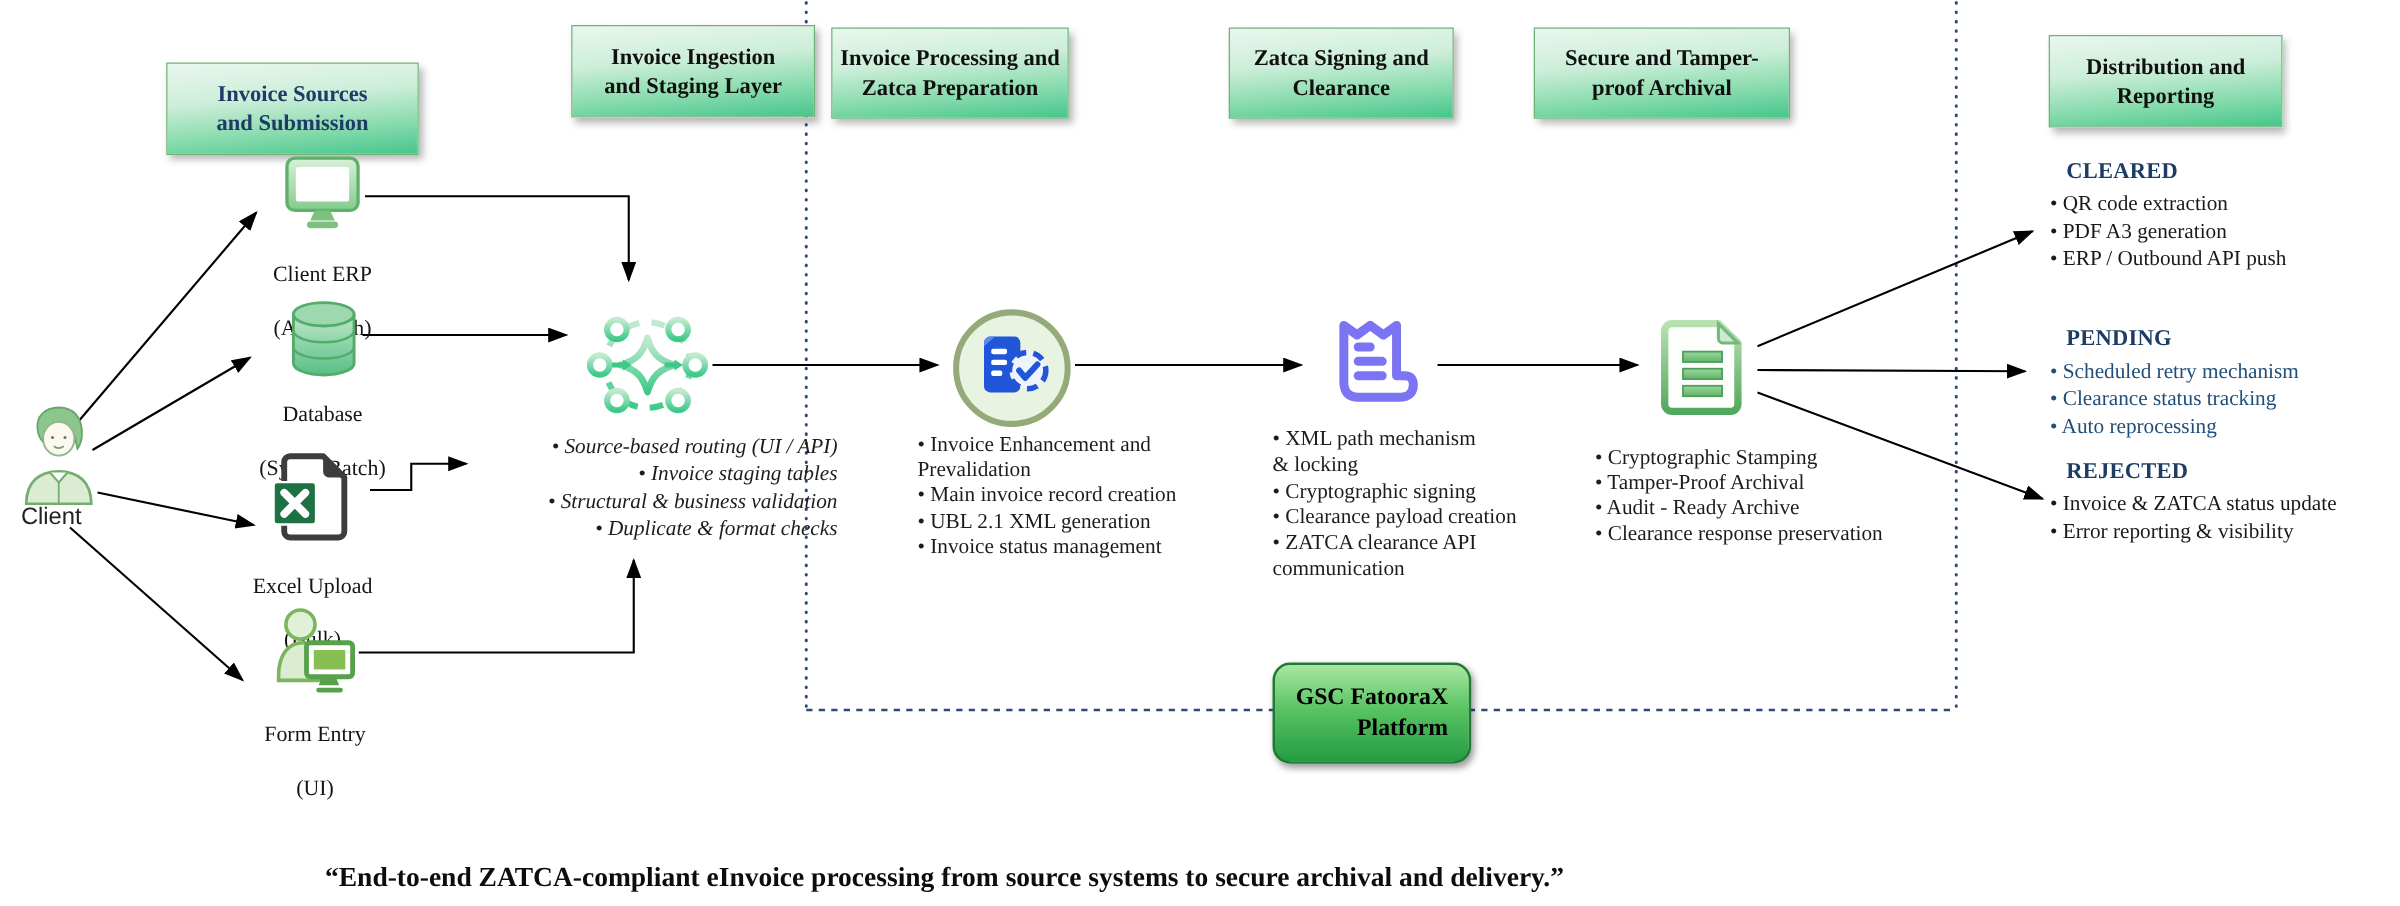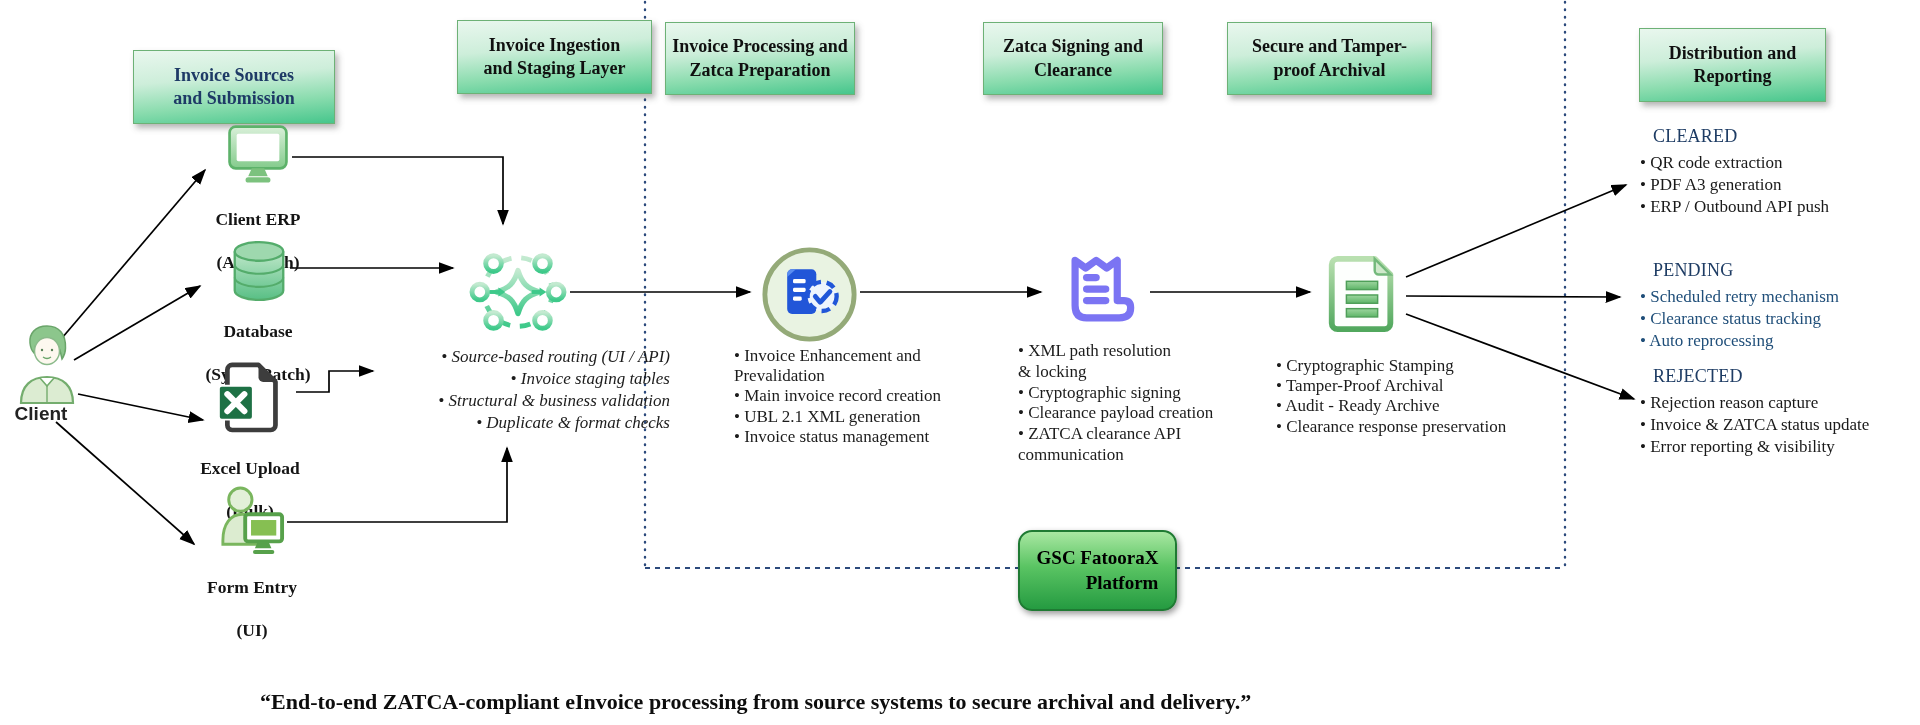--- a/index.html
+++ b/index.html
@@ -8,33 +8,33 @@
   
   .stage{
     position:absolute;display:flex;align-items:center;justify-content:center;text-align:center;
     font-weight:bold;font-size:18px;line-height:1.28;white-space:pre-line;
     background:linear-gradient(175deg,#e9f7ee 0%,#cdeeda 38%,#8adcae 70%,#46c68c 100%);
     border:1px solid #6db176;box-shadow:3px 4px 6px rgba(90,90,90,.45);
   }
   .stage.navy{color:#1e3a66;margin-top:30px;}
   .stage.black{color:#101010;}
   
-  .lbl{position:absolute;text-align:center;font-size:17.5px;line-height:1.22;color:#141414;white-space:pre-line;font-weight:bold;}
+  .lbl{position:absolute;text-align:center;font-size:17.5px;line-height:1.22;color:#141414;white-space:pre-line;}
   .client-lbl{font-family:"Liberation Sans",sans-serif;font-size:19px;color:#222;}
   
   .bullets{position:absolute;font-size:17px;color:#1c1c1c;}
   .bullets div{white-space:pre;}
   .bul-center{text-align:right;font-style:italic;}
   .bul-center div{white-space:pre;}
   .lh22 div{line-height:22px;}
   .lh20 div{line-height:20.2px;}
   .lh21 div{line-height:20.8px;}
   
   .outcome{position:absolute;font-size:17px;}
-  .outcome .oh{font-weight:normal;font-size:18px;color:#1e3c64;margin-left:13px;margin-bottom:5px;letter-spacing:.2px;}
+  .outcome .oh{font-weight:bold;font-size:18px;color:#1e3c64;margin-left:13px;margin-bottom:5px;letter-spacing:.2px;}
   .outcome .oi{line-height:22px;white-space:pre;color:#191919;}
   .outcome.pending .oi{color:#1f4e79;}
   
   .platform{
     position:absolute;display:flex;align-items:center;justify-content:center;text-align:right;
     font-weight:bold;font-size:19px;line-height:1.3;color:#000;white-space:pre-line;
     background:linear-gradient(180deg,#a9e7a2 0%,#5ac463 45%,#259b41 100%);
     border:2px solid #1f7a33;border-radius:14px;box-shadow:2px 3px 6px rgba(0,0,0,.4);
   }
   .tagline{position:absolute;font-weight:bold;font-size:22px;color:#0d0d0d;margin-top:21px;}
@@ -208,21 +208,21 @@
 
   <svg class="icon" style="left:1054px;top:242px;" width="92" height="98" viewBox="0 0 96 96">
     <g fill="none" stroke="#7b74f3" stroke-width="7.5" stroke-linejoin="round" stroke-linecap="round">
       <path d="M22 16 L33 24 L44 16 L55 24 L66 16 V58 H73 Q80 58 80 65.5 Q80 76 68 76 H34 Q22 76 22 63 Z"></path>
       <path d="M34 34 h10"></path>
       <path d="M34 46 h20"></path>
       <path d="M34 58 h20"></path>
     </g>
   </svg>
   <div class="bullets lh21" style="left:1018px;top:341px;width:260px;">
-    <div>• XML path resolution</div>
+    <div>• XML path mechanism</div>
     <div>&amp; locking</div>
     <div>• Cryptographic signing</div>
     <div>• Clearance payload creation</div>
     <div>• ZATCA clearance API</div>
     <div>communication</div>
   </div>
 
   <svg class="icon" style="left:1322px;top:251px;" width="82" height="86" viewBox="0 0 84 84">
     <defs>
       <linearGradient id="garc" x1="0" y1="0" x2="0" y2="1">
@@ -254,21 +254,20 @@
     <div class="oi">• ERP / Outbound API push</div>
   </div>
   <div class="outcome pending" style="left:1640px;top:260px;width:280px;">
     <div class="oh">PENDING</div>
     <div class="oi">• Scheduled retry mechanism</div>
     <div class="oi">• Clearance status tracking</div>
     <div class="oi">• Auto reprocessing</div>
   </div>
   <div class="outcome" style="left:1640px;top:366px;width:280px;">
     <div class="oh">REJECTED</div>
-    <div class="oi">• Rejection reason capture</div>
     <div class="oi">• Invoice &amp; ZATCA status update</div>
     <div class="oi">• Error reporting &amp; visibility</div>
   </div>
 
   <div class="platform" style="left:1018px;top:530px;width:155px;height:77px;">GSC FatooraX
 Platform</div>
 
   <div class="tagline" style="left:260px;top:668px;width:1660px;">“End-to-end ZATCA-compliant eInvoice processing from source systems to secure archival and delivery.”</div>
 
 </div>

